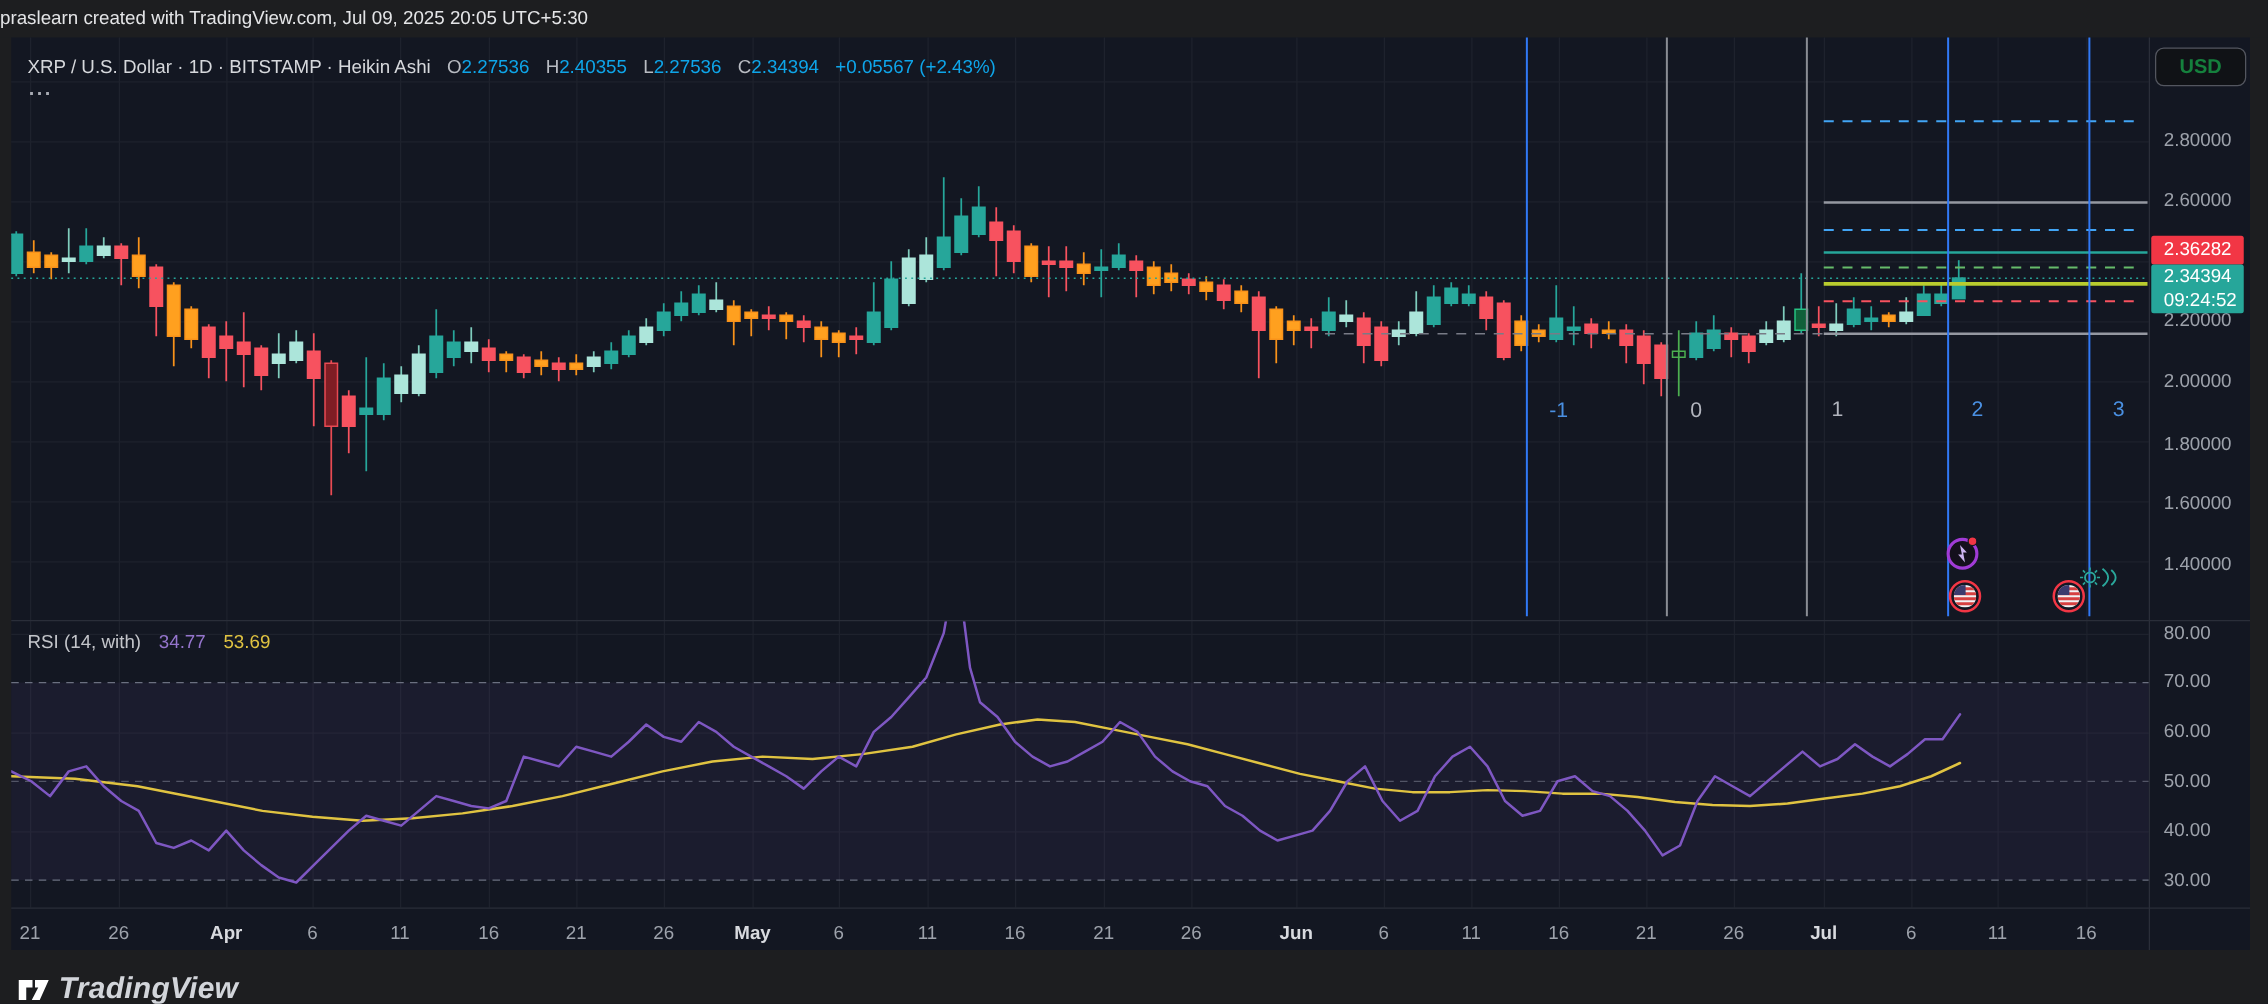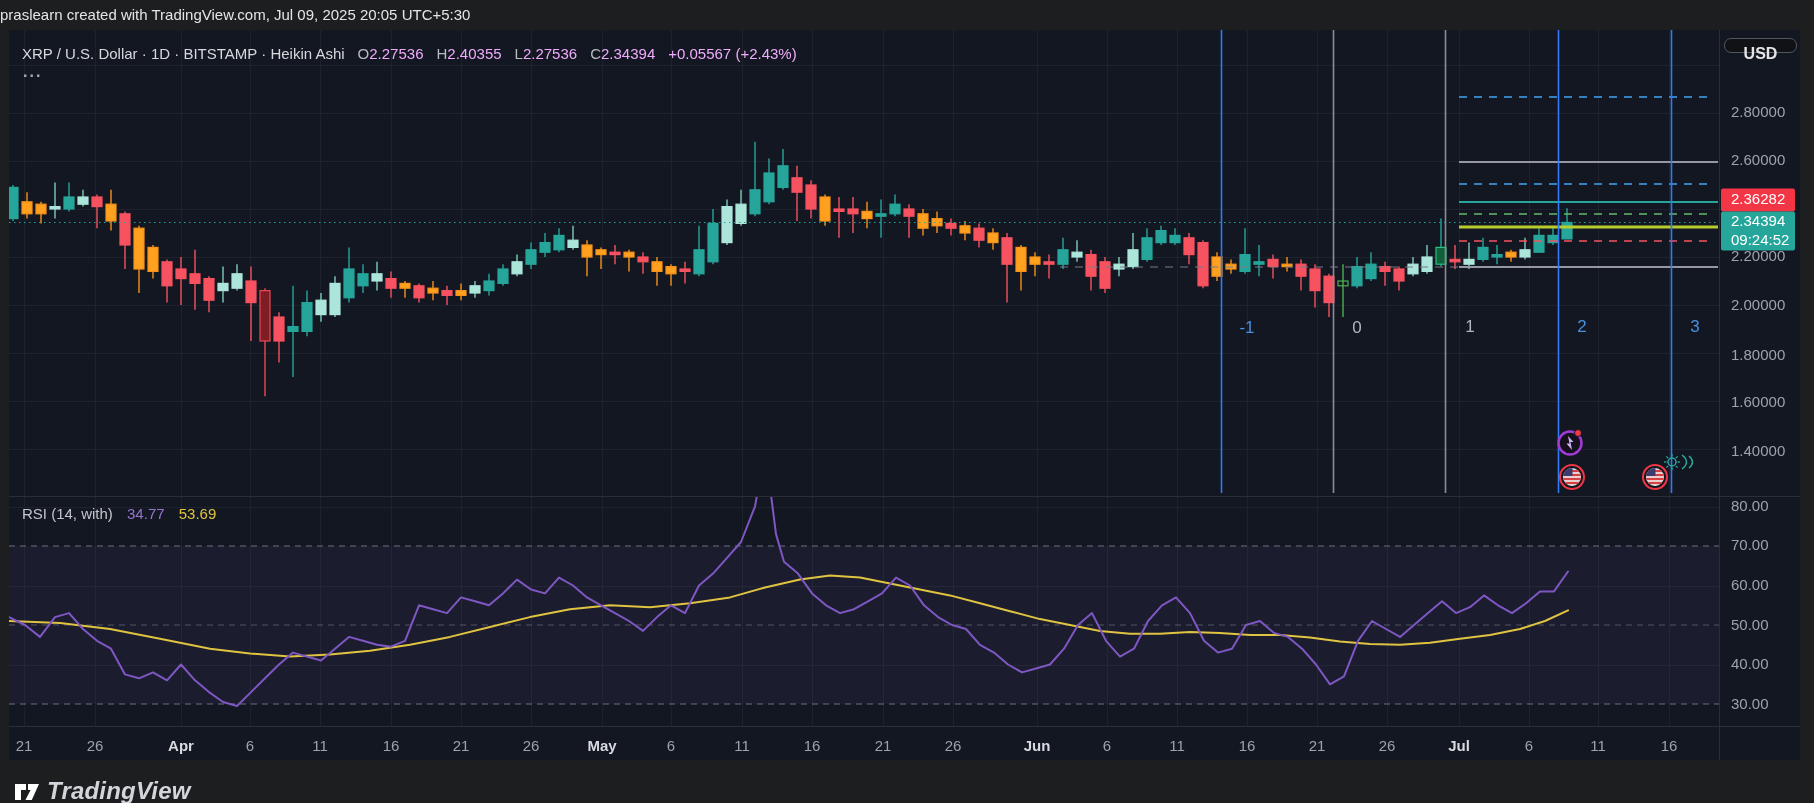--- a/index.html
+++ b/index.html
@@ -4,26 +4,26 @@
 <title>XRPUSD 1D Heikin Ashi — TradingView</title>
 <style>
   html,body{margin:0;padding:0;background:#1d1e20;}
   body{width:1814px;height:803px;position:relative;overflow:hidden;
        font-family:"Liberation Sans",sans-serif;-webkit-font-smoothing:antialiased;}
   .abs{position:absolute;}
   #topbar{left:0;top:0;width:1814px;height:30px;background:#1d1e20;color:#e4e5e7;
           font-size:15px;line-height:30px;box-sizing:border-box;}
   #chart-svg{left:0;top:0;}
   #legend{left:22px;top:45px;font-size:15px;color:#d6d8dc;white-space:nowrap;}
-  #legend .val{color:#f0abfc;text-align:right;}
+  #legend .val{color:#0ea5e9;text-align:right;}
   #legend .ltr{color:#b8bbc2;}
   #legend .item{margin-left:13px;}
   #legend-more{left:23px;top:63px;font-size:16px;font-weight:bold;color:#a8abb3;letter-spacing:2px;}
-  #usd-btn{left:1724px;top:38px;width:73px;height:15px;background:#101216;border:1px solid #53565f;
-           border-radius:7px;color:#e5e5e5;font-size:16px;font-weight:600;text-align:center;
+  #usd-btn{left:1724px;top:38px;width:73px;height:31px;background:#101216;border:1px solid #53565f;
+           border-radius:7px;color:#15803d;font-size:16px;font-weight:600;text-align:center;
            line-height:29px;box-sizing:border-box;cursor:pointer;}
   #rsi-legend{left:22px;top:505px;font-size:15px;color:#c3c5ca;white-space:nowrap;}
   #rsi-legend .rsi-val{color:#9575cd;margin-left:10px;}
   #rsi-legend .rsi-ma{color:#e0c341;margin-left:10px;}
   #footer-logo{left:14px;top:779px;height:24px;display:flex;align-items:center;color:#d2d5da;}
   #footer-logo .brand{font-size:24px;font-weight:600;margin-left:7px;letter-spacing:0.2px;font-style:italic;}
 </style>
 </head>
 <body>
 

